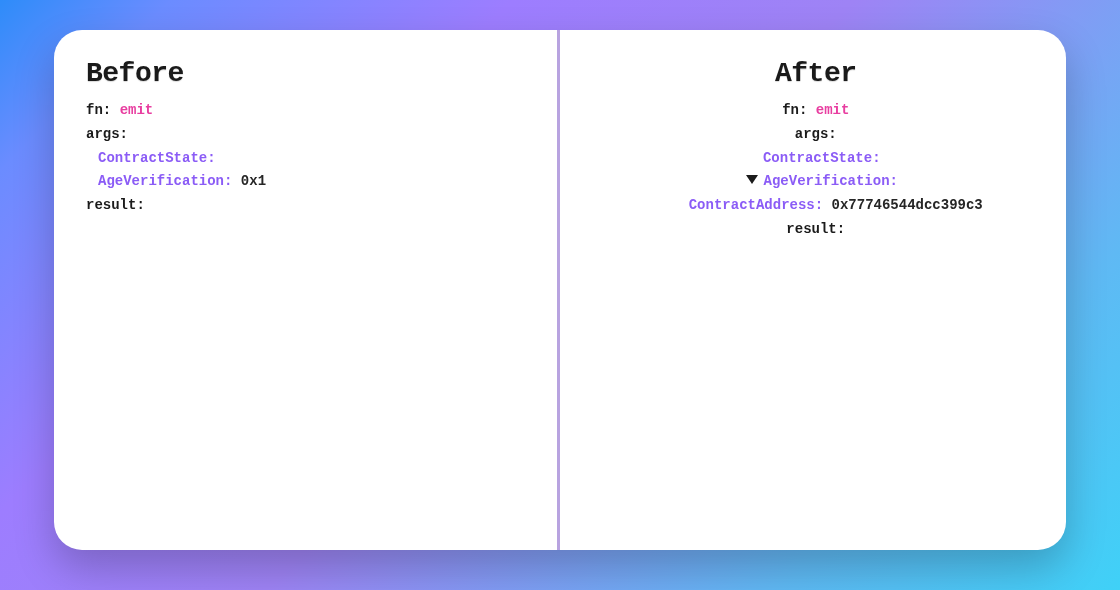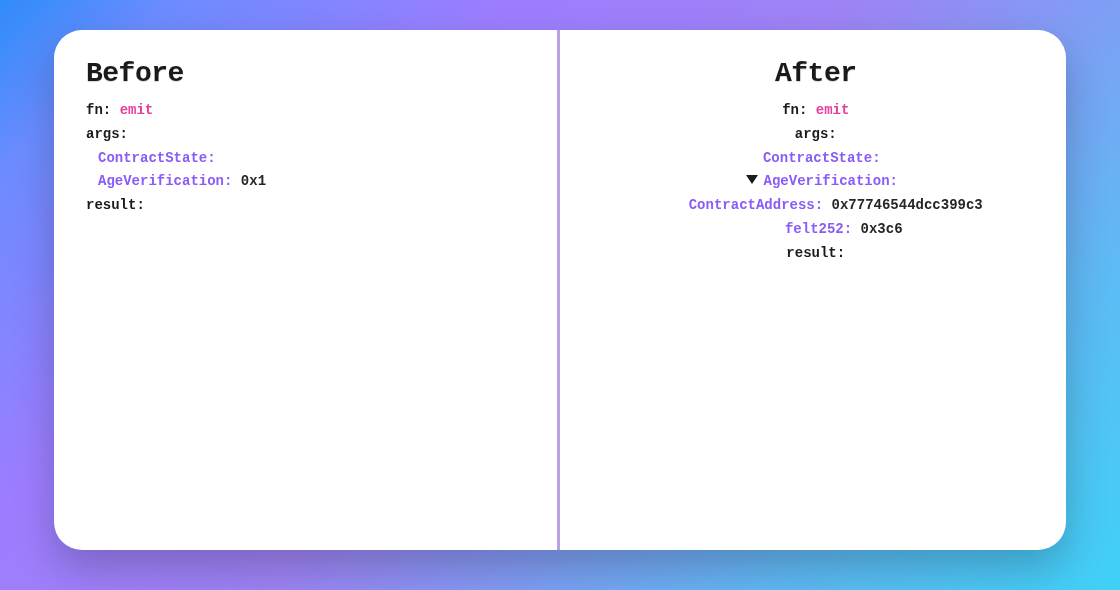--- a/index.html
+++ b/index.html
@@ -130,24 +130,20 @@
         <span class="tri"></span><span class="kr">AgeVerification:</span>
       </div>
 
       <div class="line ind3">
         <span class="kr">ContractAddress:</span>
         <span class="val">0x77746544dcc399c3</span>
       </div>
 
 
 
-      <div class="line ind4">
-        <span class="kr">felt252:</span>
-        <span class="val">0x3c6</span>
-      </div>
 
 
       <div class="line">
         <span class="k">result:</span>
       </div>
     </div>
 
   </div>
 </div>
 

